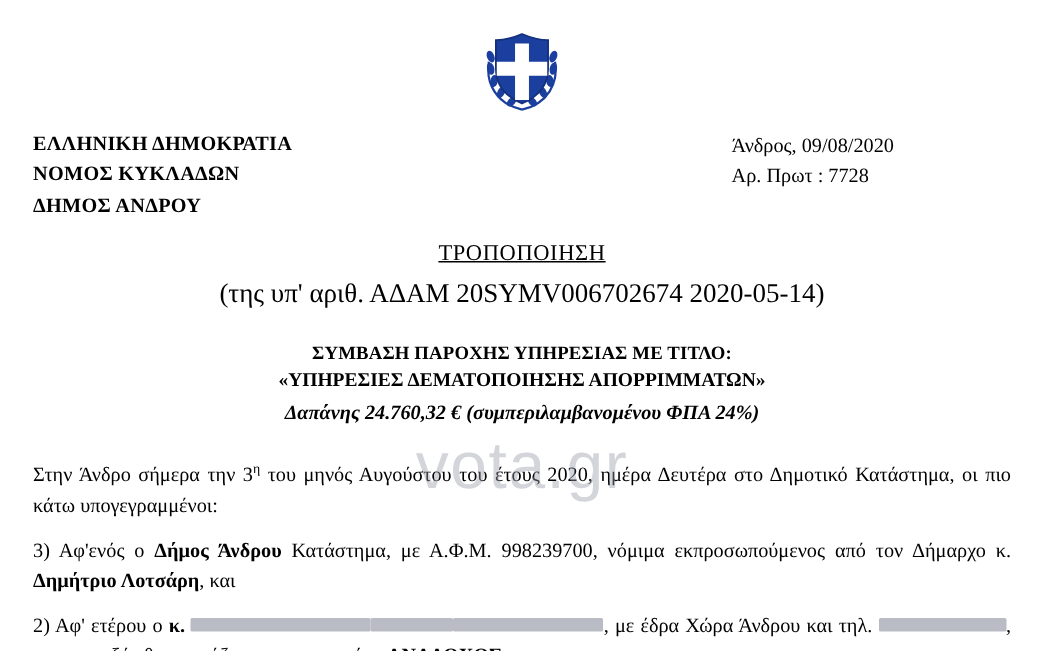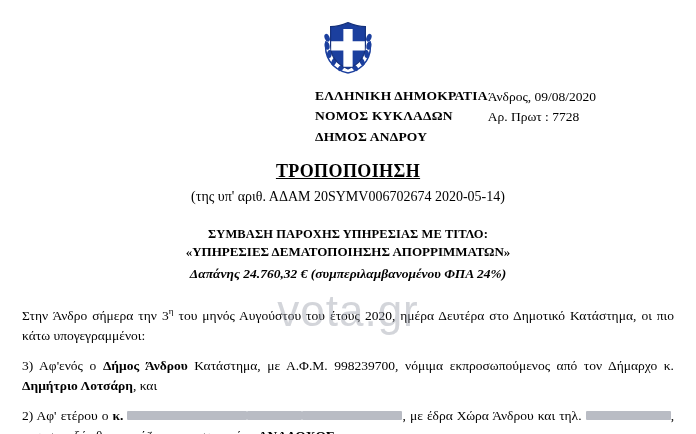--- a/index.html
+++ b/index.html
@@ -32,21 +32,21 @@
   }
   .emblem {
     width: 58px;
     height: 58px;
     position: relative;
   }
 
   
   .header {
     display: flex;
-    justify-content: flex-end;
+    justify-content: space-between;
     align-items: flex-start;
     margin-top: 2px;
   }
   .header-left {
     font-weight: bold;
     font-size: 13.5px;
     line-height: 1.50;
     letter-spacing: 0.2px;
   }
   .header-right {
@@ -58,27 +58,27 @@
   .header-right div {
     white-space: nowrap;
   }
 
   
   .title-block {
     text-align: center;
     margin-top: 14px;
   }
   .doc-title {
-    font-weight: bold;
-    font-size: 18px;
+    font-weight: normal;
+    font-size: 15px;
     text-decoration: underline;
     letter-spacing: 0.4px;
   }
   .doc-subtitle {
-    font-size: 14px;
+    font-size: 18px;
     margin-top: 7px;
   }
 
   .contract-block {
     text-align: center;
     margin-top: 20px;
     line-height: 1.45;
   }
   .contract-line1 {
     font-weight: bold;

